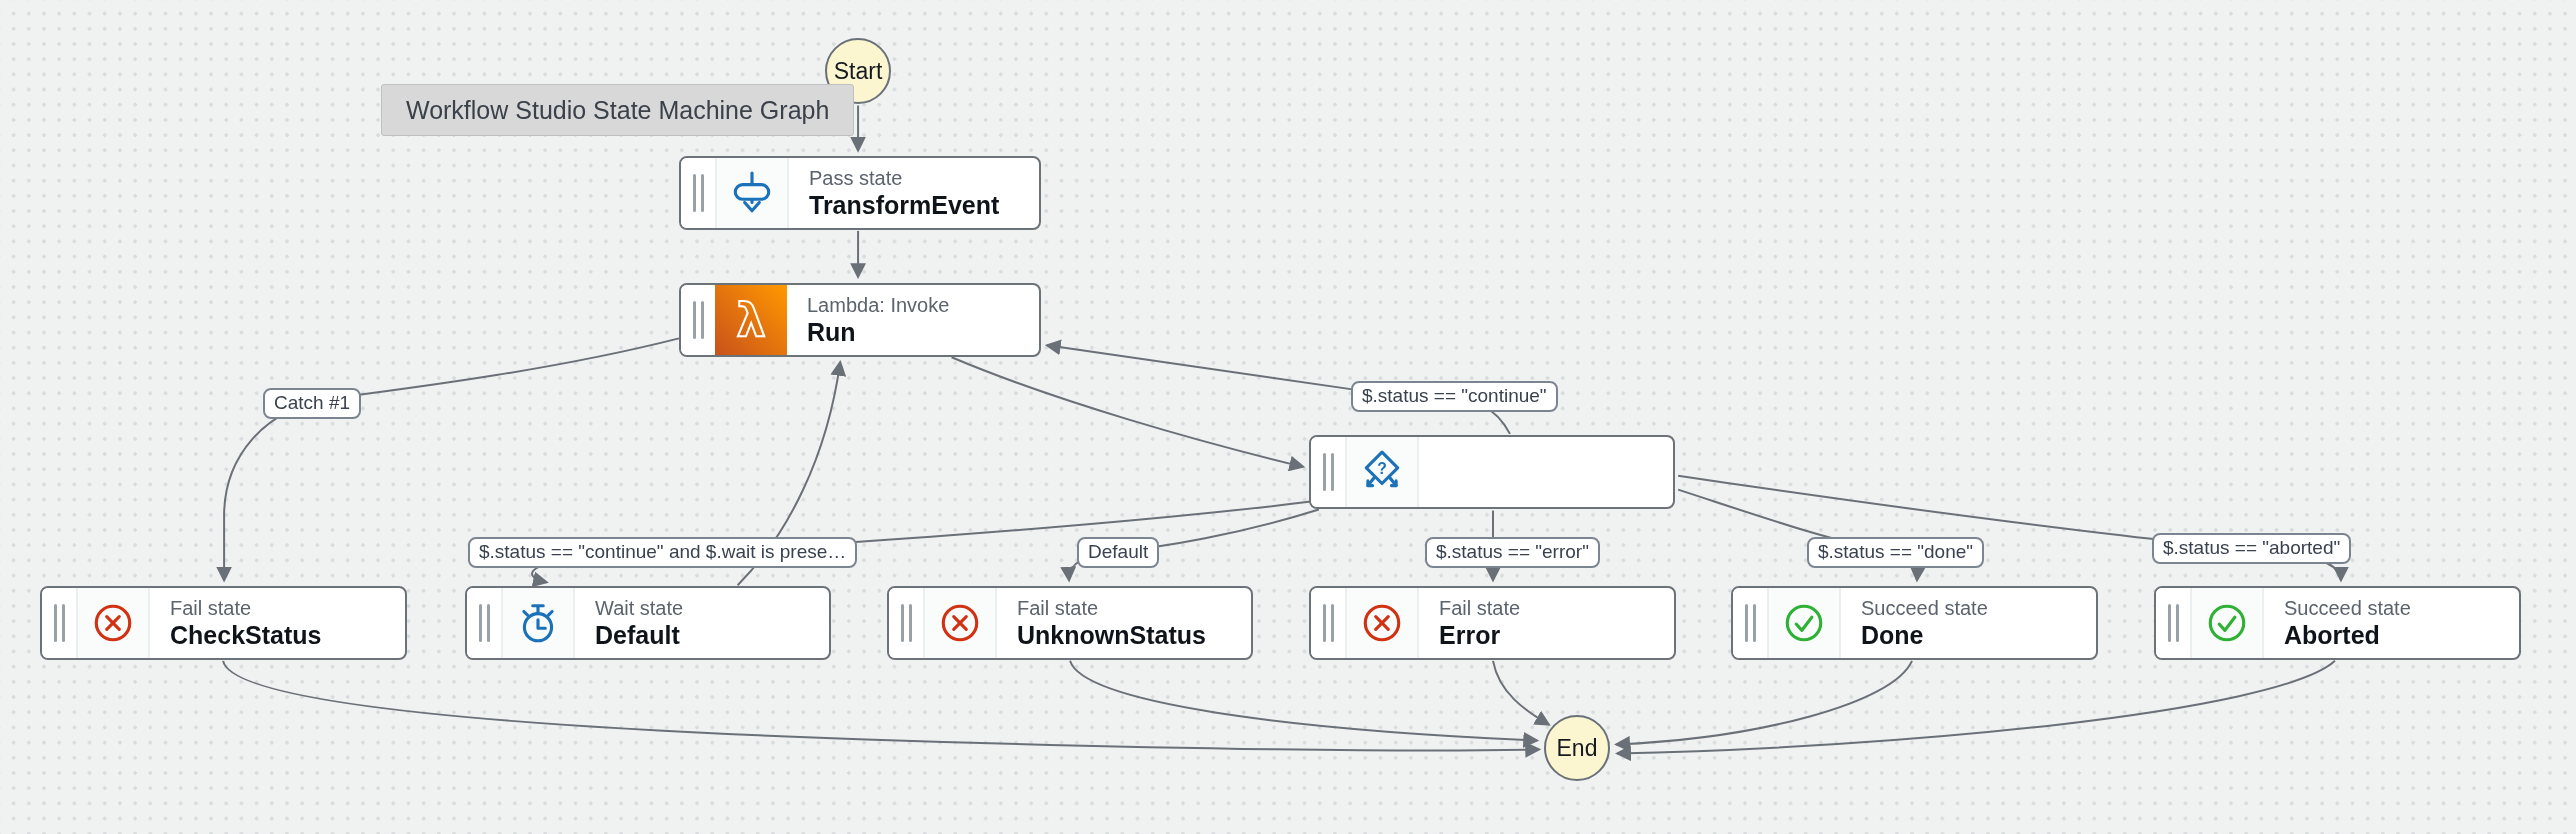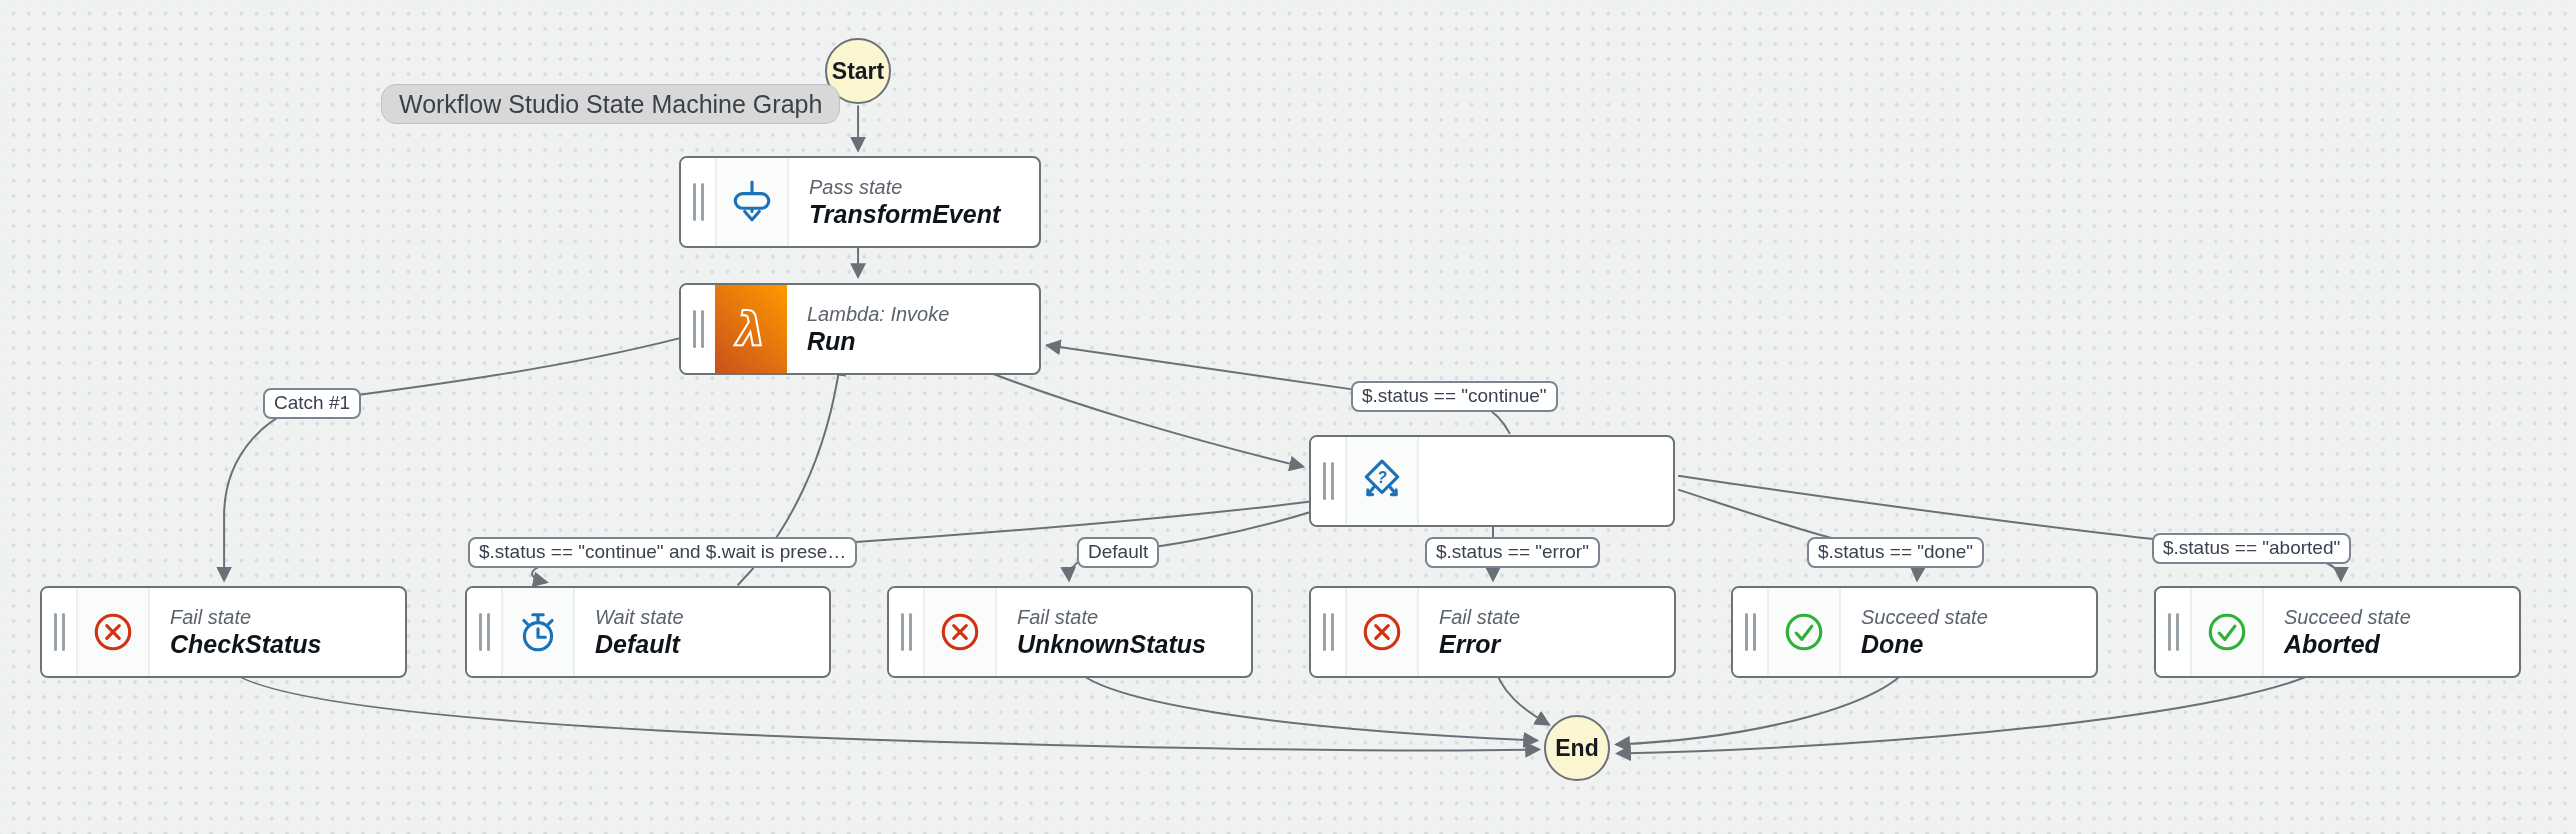--- a/index.html
+++ b/index.html
@@ -8,50 +8,50 @@
     background-color:#f0f1f1;
     background-image:radial-gradient(circle,#d8dcdc 1.7px,transparent 2px);
     background-size:15.2px 15.2px;background-position:6px 6px;
     outline:1px solid #d3d7d7;
     font-family:"Liberation Sans","DejaVu Sans",sans-serif;
   }
   svg.edges{position:absolute;left:0;top:0;z-index:1;}
   .edge{stroke:#697077;stroke-width:2;fill:none;}
 
   .node{
-    position:absolute;z-index:3;height:92px;box-sizing:border-box;
+    position:absolute;z-index:3;height:74px;box-sizing:border-box;
     background:#ffffff;border:2px solid #6b7278;border-radius:8px;
-    display:flex;align-items:stretch;overflow:hidden;font-style:italic;
+    display:flex;align-items:stretch;overflow:hidden;
   }
   .grip{width:34px;display:flex;align-items:center;justify-content:center;gap:5px;background:#fff;}
   .grip i{display:block;width:3px;height:38px;background:#99a1a8;border-radius:2px;}
   .icon-cell{
     width:70px;display:flex;align-items:center;justify-content:center;
     background:#fafbfb;border-left:2px solid #ebefef;border-right:2px solid #ebefef;
   }
   .icon-cell.lambda{background:linear-gradient(45deg,#c8511b,#ff9900);border-left:none;border-right:none;width:72px;}
   .node-text{display:flex;flex-direction:column;justify-content:center;padding-left:20px;line-height:1.22;}
   .node-type{font-size:20px;color:#5b636d;}
   .node-name{font-size:25px;font-weight:700;color:#0f141a;}
 
   .terminal{
     position:absolute;z-index:3;width:66px;height:66px;border-radius:50%;
     background:#fbf6cf;border:2px solid #697077;box-sizing:border-box;
     display:flex;align-items:center;justify-content:center;
-    font-size:23px;font-weight:700;color:#16191f;
+    font-size:23px;font-weight:400;color:#16191f;
   }
   .edge-label{
     position:absolute;z-index:4;white-space:nowrap;
     background:#ffffff;border:2px solid #7b8592;border-radius:8px;
     font-size:19px;color:#39424e;padding:2px 9px 3px 9px;
   }
   .tooltip{
-    position:absolute;z-index:5;left:381px;top:84px;height:40px;box-sizing:border-box;
-    background:#d8d8d8;border:1px solid #bfc1c1;border-radius:15px;
-    display:flex;align-items:center;padding:0 17px;
+    position:absolute;z-index:5;left:381px;top:84px;height:52px;box-sizing:border-box;
+    background:#d8d8d8;border:1px solid #bfc1c1;border-radius:3px;
+    display:flex;align-items:center;padding:0 24px;
     font-size:25px;color:#3a414a;
   }
 </style>
 </head>
 <body>
 
 <div class="canvas">
 
   <svg class="edges" width="2576" height="834" viewBox="0 0 2588 838">
     <defs>

